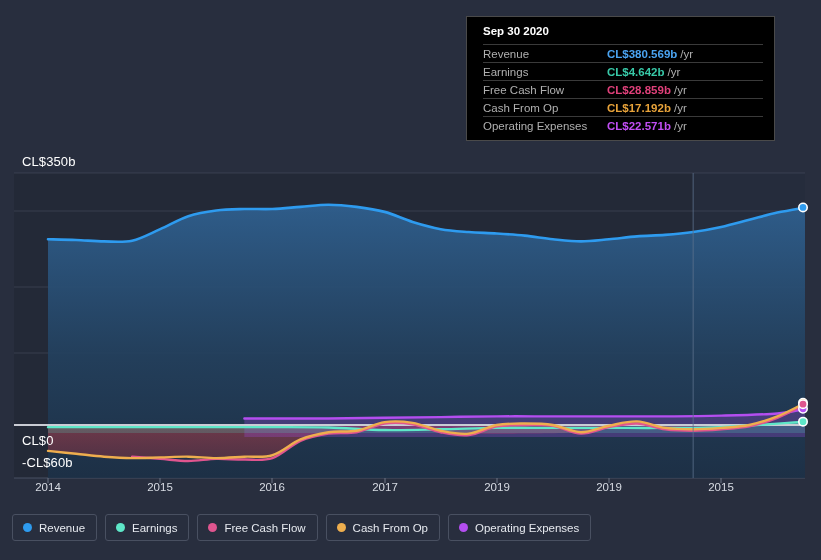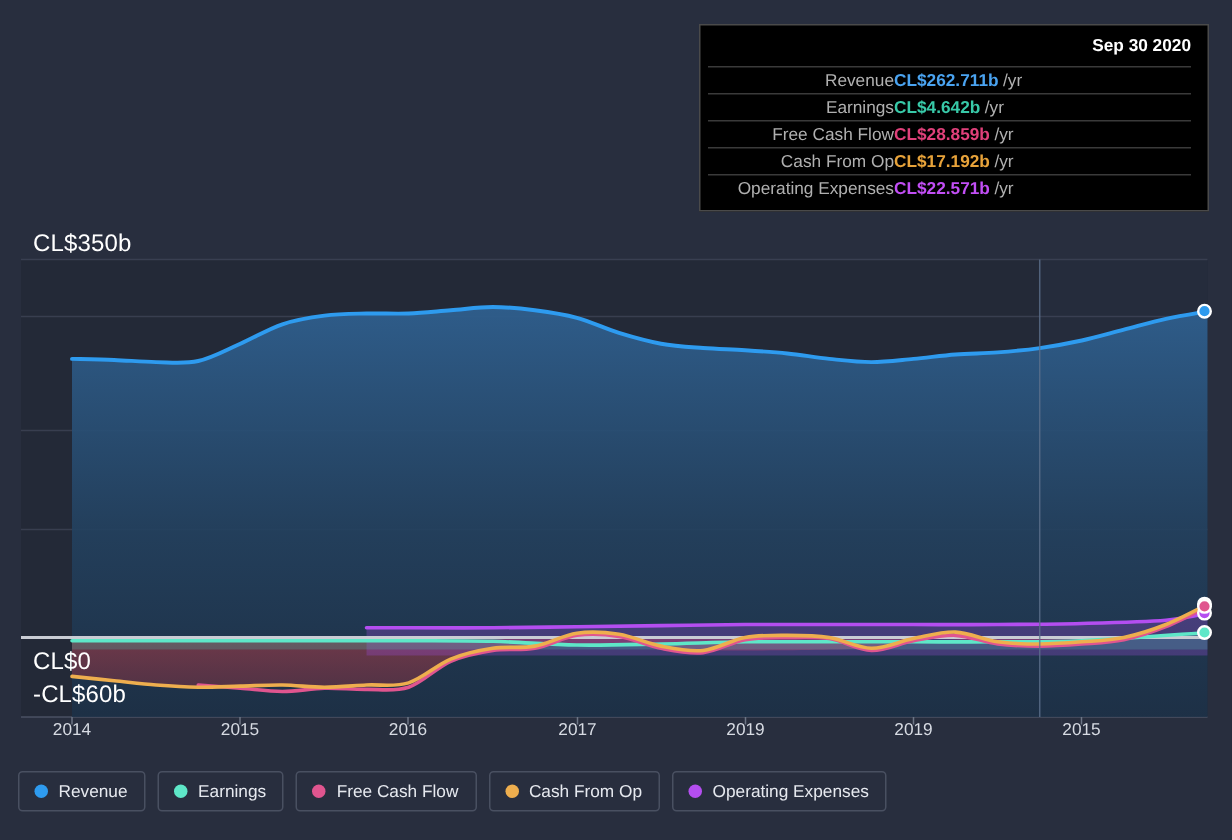--- a/index.html
+++ b/index.html
@@ -25,44 +25,43 @@
   .plot-wrap {
     position: absolute;
     left: 0; top: 0;
     width: 821px; height: 560px;
   }
   .chart-svg { position: absolute; left: 0; top: 0; }
 
   
   .ylabel {
     position: absolute;
-    font-size: 16px;
+    font-size: 13px;
     color: #ffffff;
     letter-spacing: 0.1px;
     white-space: nowrap;
   }
   .xlabel {
     position: absolute;
     font-size: 11.5px;
     color: #d7dbe3;
     transform: translateX(-50%);
     white-space: nowrap;
   }
 
   
   .tooltip {
     position: absolute;
     left: 466px; top: 16px;
-    width: 340px;
+    width: 309px;
     background: #000000;
     border: 1px solid #4a4a4a;
     box-sizing: border-box;
-    padding: 8px 11px 6px 5px;
+    padding: 8px 11px 6px 16px;
     z-index: 40;
-    text-align: right;
   }
   .tt-title {
     font-size: 11.5px;
     font-weight: bold;
     color: #ffffff;
     padding-bottom: 7px;
   }
   .tt-row {
     display: flex;
     align-items: baseline;
@@ -185,21 +184,21 @@
       <div class="xlabel" style="top: 481px; left: 497px;">2019</div>
       <div class="xlabel" style="top: 481px; left: 609px;">2019</div>
       <div class="xlabel" style="top: 481px; left: 721px;">2015</div>
     </div>
 
   <div class="tooltip">
     <div class="tt-title">Sep 30 2020</div>
     <div id="tt-rows">
         <div class="tt-row">
           <span class="tt-key">Revenue</span>
-          <span class="tt-val" style="color: rgb(74, 163, 240);">CL$262.711b</span>
+          <span class="tt-val" style="color: rgb(74, 163, 240);">CL$380.569b</span>
           <span class="tt-suffix">/yr</span>
         </div>
         <div class="tt-row">
           <span class="tt-key">Earnings</span>
           <span class="tt-val" style="color: rgb(56, 201, 168);">CL$4.642b</span>
           <span class="tt-suffix">/yr</span>
         </div>
         <div class="tt-row">
           <span class="tt-key">Free Cash Flow</span>
           <span class="tt-val" style="color: rgb(224, 64, 122);">CL$28.859b</span>

